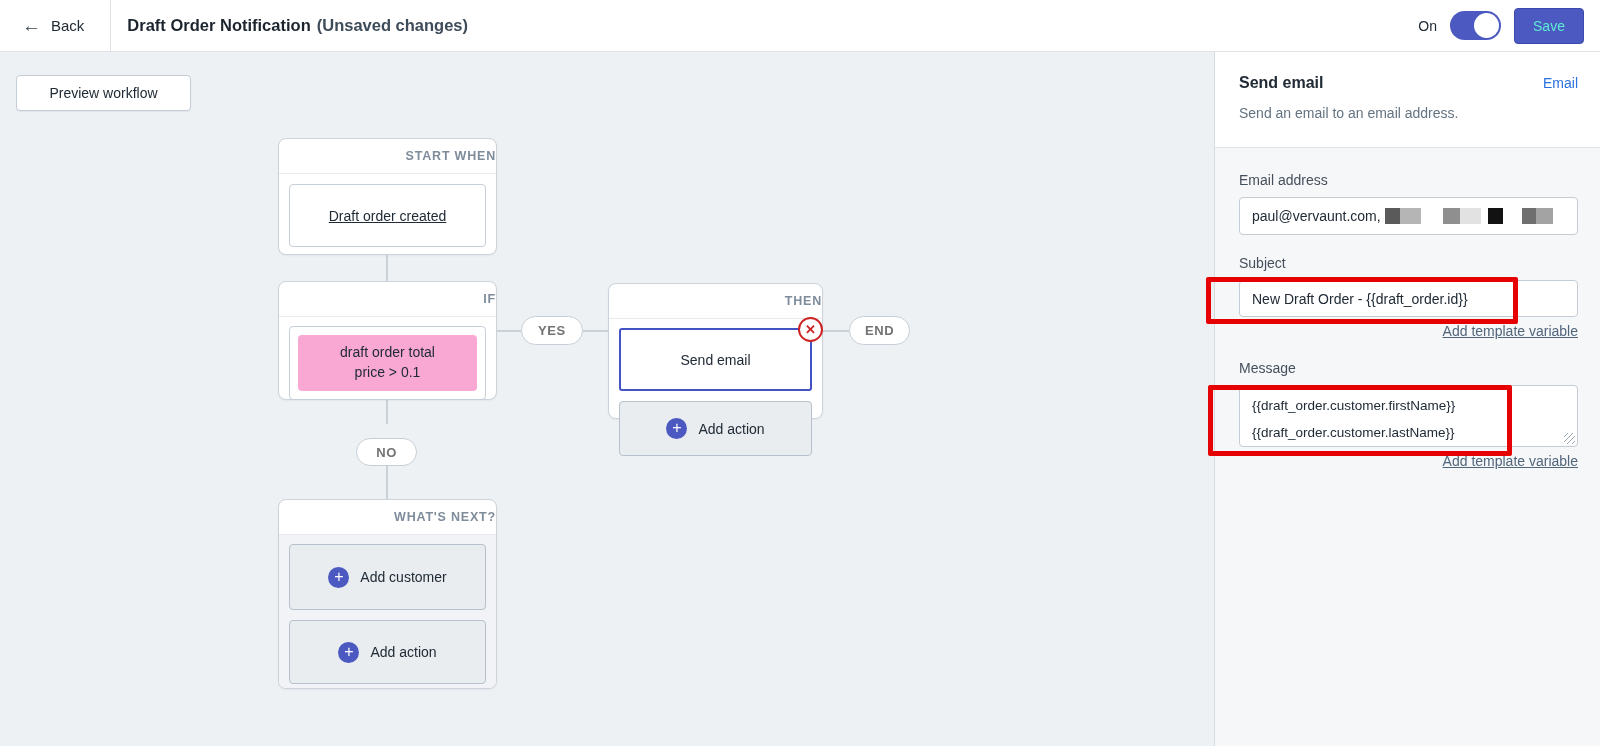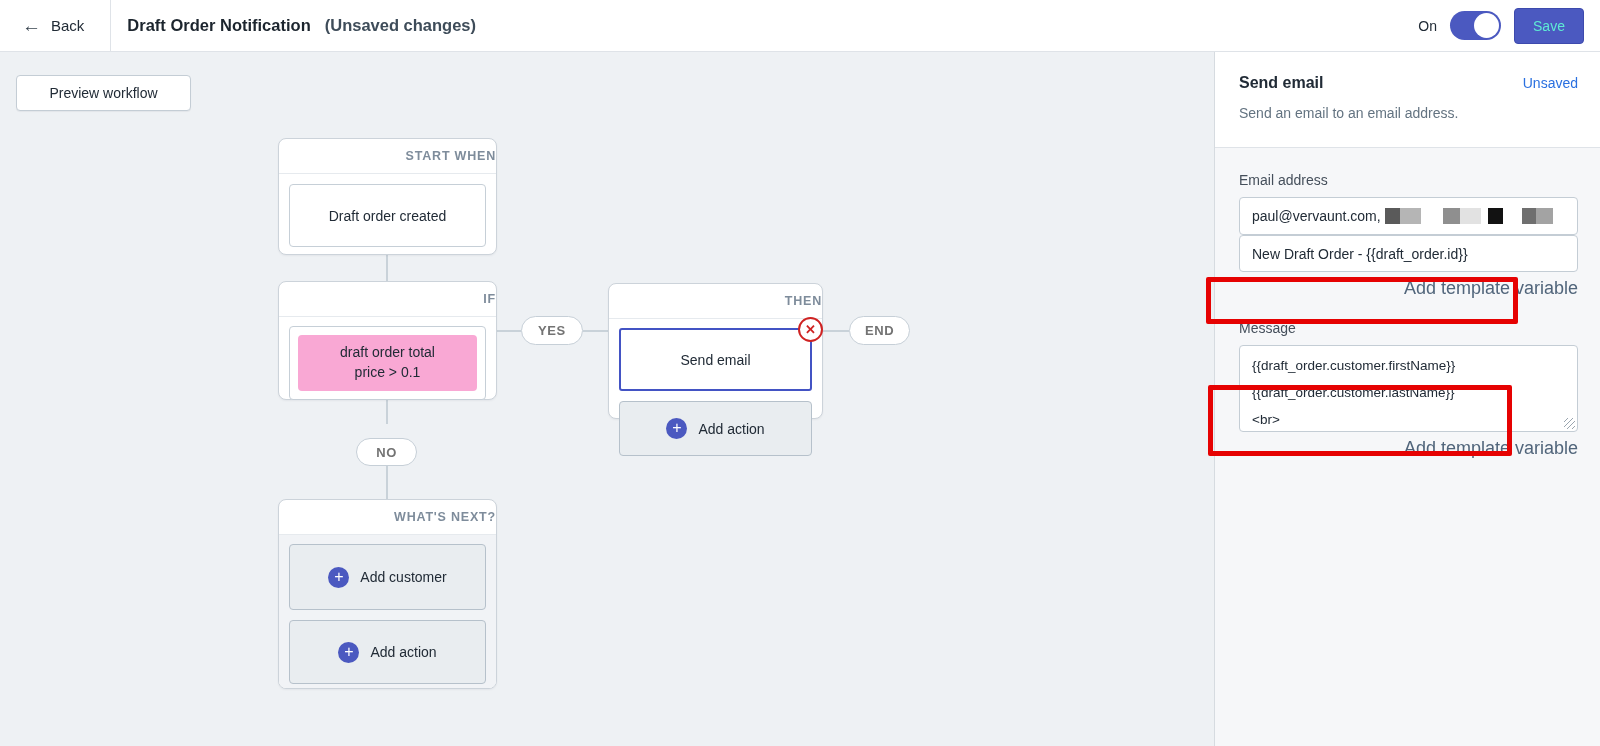--- a/index.html
+++ b/index.html
@@ -6,22 +6,22 @@
   html,body { width:1600px; height:746px; font-family:"Liberation Sans", sans-serif; }
   .app { position:relative; width:1600px; height:746px; background:#eef1f4; overflow:hidden; }
 
   
   .topbar { position:absolute; left:0; top:0; width:1600px; height:52px; background:#fff;
             border-bottom:1px solid #dfe3e8; display:flex; align-items:center; z-index:10; }
   .back { display:flex; align-items:center; gap:10px; padding:0 26px 0 22px; height:100%;
           cursor:pointer; color:#212b36; font-size:15px; }
   .back-arrow { font-size:19px; color:#37434e; line-height:1; }
   .topbar-divider { width:1px; height:52px; background:#dfe3e8; }
-  .title { margin-left:16px; font-size:16.5px; font-weight:bold; color:#1c252e; display:flex; gap:0;justify-content:flex-end; }
-  .title-suffix { color:#3e4c59;margin-left:14px; }
+  .title { margin-left:16px; font-size:16.5px; font-weight:bold; color:#1c252e; display:flex; gap:6px;justify-content:flex-end; }
+  .title-suffix { color:#3e4c59; }
   .topbar-right { margin-left:auto; display:flex; align-items:center; gap:13px; padding-right:16px; }
   .on-label { font-size:14px; color:#212b36; }
   .toggle { position:relative; width:51px; height:29px; border-radius:15px; background:#4b59c0; cursor:pointer; }
   .toggle .knob { position:absolute; top:2px; right:2px; width:25px; height:25px; border-radius:50%; background:#fff; }
   .save-btn { width:70px; height:36px; background:#4b59c0; border:1px solid #3d4aad; border-radius:4px;
               color:#5eead4; font-size:14px; font-family:inherit; cursor:pointer; }
 
   
   .canvas { position:absolute; left:0; top:52px; width:1215px; height:694px; background:#eef1f4;
             border-right:1px solid #d6dbe0; }
@@ -36,21 +36,21 @@
   .card { position:absolute; background:#fff; border:1px solid #ccd3da; border-radius:8px;
           box-shadow:0 1px 2px rgba(22,29,37,.05); }
   .card-header { height:35px; line-height:35px; text-align:right; font-size:12.5px; font-weight:bold;
                  color:#7e8c9b; letter-spacing:.8px; border-bottom:1px solid #e6eaee; }
   .card-body { position:relative; padding:9px 10px 10px 10px; height:calc(100% - 35px); border-radius:0 0 7px 7px; }
   .card-body.gray { background:#f1f3f6; }
 
   .inner-node { background:#fff; border:1px solid #c6cfd7; border-radius:4px; display:flex;
                 align-items:center; justify-content:center; font-size:14px; color:#212b36;
                 text-align:center; cursor:pointer; }
-  .trigger { height:63px; margin-top:1px; }
+  .trigger { height:63px; margin-top:1px;text-decoration:underline; }
   .cond-wrap { height:74px; padding:8px; }
   .cond-chip { background:#f9a8d4; border-radius:4px; width:100%; height:100%; display:flex;
                align-items:center; justify-content:center; line-height:1.4; }
   .cond-chip span { display:block; max-width:125px; }
 
   .selected-node { position:relative; height:63px; background:#fff; border:2px solid #4353c4;
                    border-radius:3px; display:flex; align-items:center; justify-content:center;
                    font-size:14px; color:#212b36; cursor:pointer; }
   .x-badge { position:absolute; top:-13px; right:-13px; width:25px; height:25px; border-radius:50%;
              background:#fff; border:2px solid #cf2323; color:#cf2323; font-size:13px; font-weight:bold;
@@ -75,23 +75,23 @@
   .panel-desc { margin-top:13px; font-size:14px; color:#637381; }
   .panel-body { padding:24px 22px 0 24px; }
   .field-label { display:block; font-size:14px; color:#454f5b; margin-bottom:9px; }
   .text-input { height:38px; background:#fff; border:1px solid #c4cdd5; border-radius:4px;
                 display:flex; align-items:center; padding:0 12px; font-size:14px; color:#212b36;
                 cursor:text; white-space:nowrap; overflow:hidden; }
   .redact { display:inline-flex; height:16px; }
   .redact i { display:inline-block; height:16px; }
   .mt-subject { margin-top:20px; }
   .mt-message { margin-top:21px; }
-  .tpl-link { display:block; text-align:right; margin-top:6px; font-size:18px; color:#51657b;
-              cursor:pointer; }
-  .textarea { position:relative; height:87px; background:#fff; border:1px solid #c4cdd5; border-radius:4px;
+  .tpl-link { display:block; text-align:right; margin-top:6px; font-size:14px; color:#51657b;
+              text-decoration:underline; cursor:pointer; }
+  .textarea { position:relative; height:62px; background:#fff; border:1px solid #c4cdd5; border-radius:4px;
               padding:6px 12px 0 12px; font-size:13.5px; color:#212b36; overflow:hidden; cursor:text; }
   .ta-line { line-height:27px; white-space:nowrap; }
   .resize-handle { position:absolute; right:2px; bottom:2px; width:11px; height:11px;
       background:repeating-linear-gradient(135deg, transparent, transparent 2.5px, #9aa5af 2.5px, #9aa5af 3.5px);
       cursor:nwse-resize; }
 
   
   .annotation { position:absolute; border:5px solid #e60202; border-radius:2px; z-index:50; pointer-events:none; }
 </style>
 </head>
@@ -180,21 +180,21 @@
           <span>Add action</span>
         </div>
       </div>
     </div>
   </div>
 
   <aside class="panel">
     <div class="panel-header">
       <div class="panel-title-row">
         <span class="panel-title">Send email</span>
-        <a class="delete-link">Unsaved</a>
+        <a class="delete-link">Email</a>
       </div>
       <p class="panel-desc">Send an email to an email address.</p>
     </div>
 
     <div class="panel-body">
       <label class="field-label">Email address</label>
       <div class="text-input">
         <span>paul@vervaunt.com,</span>
         <span class="redact" style="margin-left:4px;">
             <i style="width:15px;background:#5a5a5a;"></i>
@@ -206,20 +206,21 @@
           </span>
         <span class="redact" style="margin-left:7px;">
             <i style="width:15px;background:#121212;"></i>
           </span>
         <span class="redact" style="margin-left:19px;">
             <i style="width:14px;background:#6f6f6f;"></i>
             <i style="width:17px;background:#a3a3a3;"></i>
           </span>
       </div>
 
+      <label class="field-label mt-subject">Subject</label>
       <div class="text-input" style="height:37px;">
         <span>New Draft Order - {{draft_order.id}}</span>
       </div>
       <a class="tpl-link">Add template variable</a>
 
       <label class="field-label mt-message">Message</label>
       <div class="textarea">
         <div class="ta-line">{{draft_order.customer.firstName}}</div>
         <div class="ta-line">{{draft_order.customer.lastName}}</div>
         <div class="ta-line">&lt;br&gt;</div>

